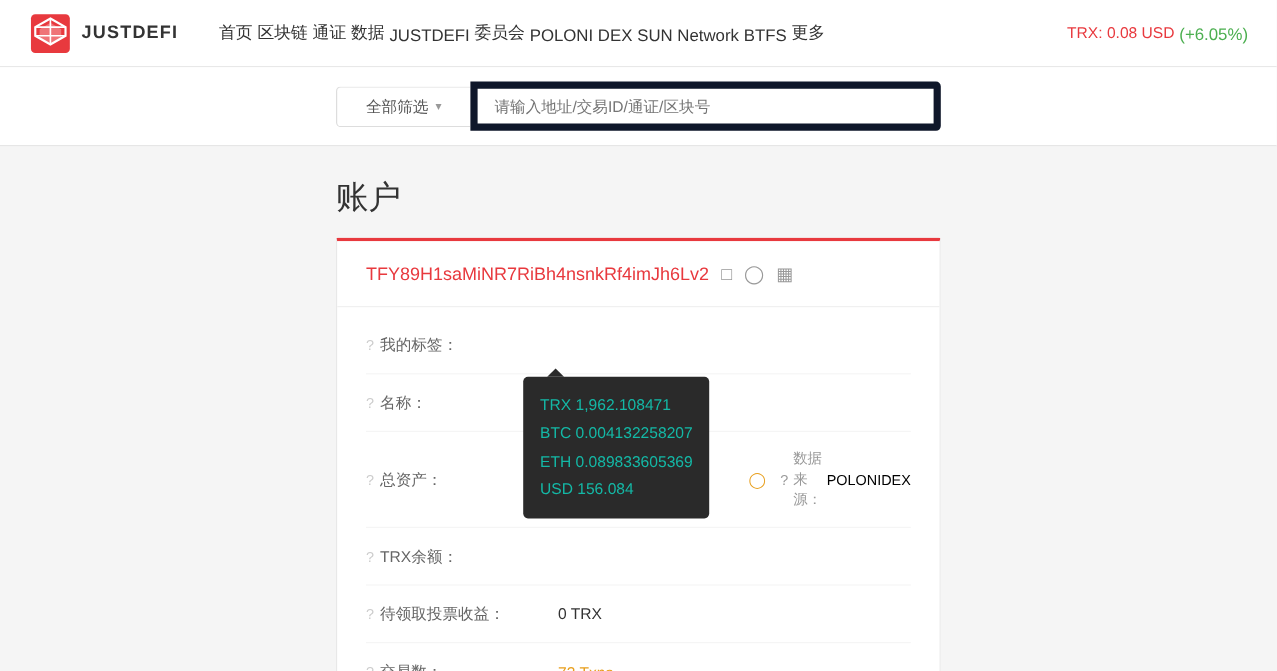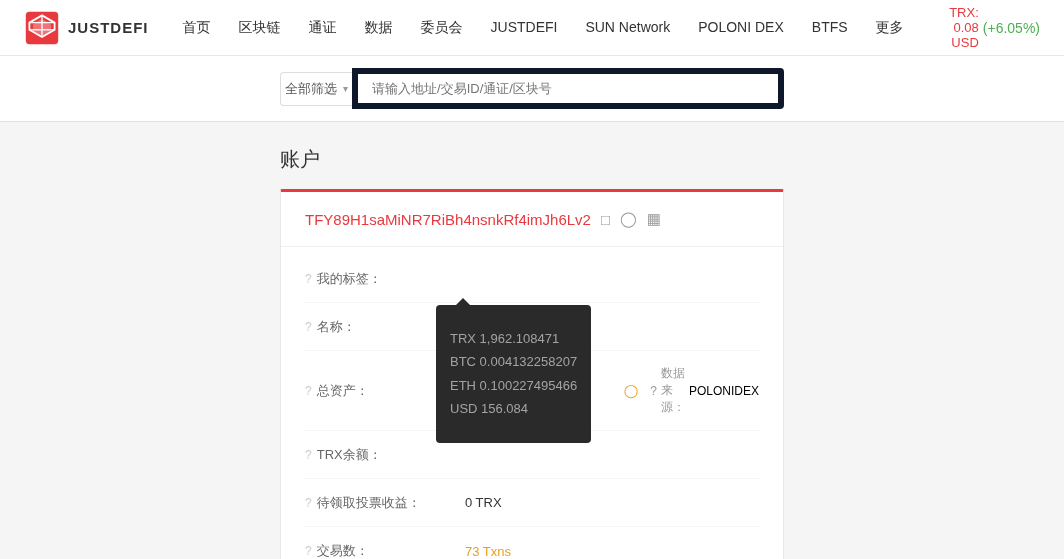--- a/index.html
+++ b/index.html
@@ -33,22 +33,21 @@
       height: 36px;
     }
     .logo-text {
       font-weight: bold;
       font-size: 15px;
       color: #333;
       letter-spacing: 1px;
     }
     .nav {
       display: flex;
-      align-items: flex-start;
-      gap: 24px;
+      align-items: flex-end;
       flex: 1;
     }
     .nav-item {
       font-size: 14px;
       color: #333;
       cursor: pointer;
       white-space: nowrap;
       padding: 18px 2px;
     }
 
@@ -60,21 +59,21 @@
       display: flex;
       align-items: center;
     }
     .filter-dropdown {
       display: flex;
       align-items: center;
       gap: 6px;
       border: 1px solid #ddd;
       border-right: none;
       border-radius: 4px 0 0 4px;
-      padding: 7px 4px;
+      padding: 7px 24px;
       background: #fff;
       cursor: pointer;
       font-size: 13px;
       color: #555;
       white-space: nowrap;
     }
     .filter-dropdown .chevron {
       font-size: 10px;
       color: #999;
     }
@@ -90,21 +89,21 @@
     }
 
     
     .main {
       padding: 24px 280px 24px 280px;
       background: #f5f5f5;
       min-height: calc(559px - 56px - 52px);
     }
 
     .page-title {
-      font-size: 20px;
+      font-size: 27px;
       font-weight: 500;
       color: #333;
       margin-bottom: 16px;
     }
 
     
     .account-card {
       background: #fff;
       border: 1px solid #e8e8e8;
       border-top: 3px solid #e8393e;
@@ -184,23 +183,23 @@
 
     
     .tooltip-container {
       position: absolute;
       top: 58px;
       left: 155px;
       z-index: 10;
     }
     .tooltip {
       background: #2a2a2a;
-      color: #a3a3a3;
+      color: #14b8a6;
       border-radius: 4px;
-      padding: 22px 14px;
+      padding: 12px 14px;
       font-size: 13px;
       line-height: 1.8;
       white-space: nowrap;
     }
     .tooltip::before {
       content: '';
       position: absolute;
       top: -7px;
       left: 20px;
       border-left: 7px solid transparent;
@@ -238,24 +237,24 @@
       <line x1="6" y1="14" x2="34" y2="14" stroke="#fff" stroke-width="1.5"></line>
       <line x1="6" y1="22" x2="34" y2="22" stroke="#fff" stroke-width="1.5"></line>
     </svg>
     <span class="logo-text">JUSTDEFI</span>
   </div>
   <nav class="nav">
     <span class="nav-item">首页</span>
     <span class="nav-item">区块链</span>
     <span class="nav-item">通证</span>
     <span class="nav-item">数据</span>
+    <span class="nav-item">JUSTDEFI</span>
     <span class="nav-item">委员会</span>
-    <span class="nav-item">JUSTDEFI</span>
+    <span class="nav-item">POLONI DEX</span>
     <span class="nav-item">SUN Network</span>
-    <span class="nav-item">POLONI DEX</span>
     <span class="nav-item">BTFS</span>
     <span class="nav-item">更多</span>
   </nav>
   <div style="display:flex;align-items:center;gap:4px;">
     <span class="trx-price">TRX: 0.08 USD </span>
     <span class="trx-change">(+6.05%)</span>
   </div>
 </header>
 
 <div class="subheader">
@@ -277,21 +276,21 @@
       <span class="addr-icon">◯</span>
       <span class="qr-icon">▦</span>
     </div>
 
     <div class="fields-area">
 
       <div class="tooltip-container">
         <div class="tooltip">
           <div>TRX 1,962.108471</div>
           <div>BTC 0.004132258207</div>
-          <div>ETH 0.100227495466</div>
+          <div>ETH 0.089833605369</div>
           <div>USD 156.084</div>
         </div>
       </div>
 
       <div class="field-row">
         <div class="field-label">
           <span class="help-icon">?</span>
           <span>我的标签：</span>
         </div>
         <div class="field-value"></div>

